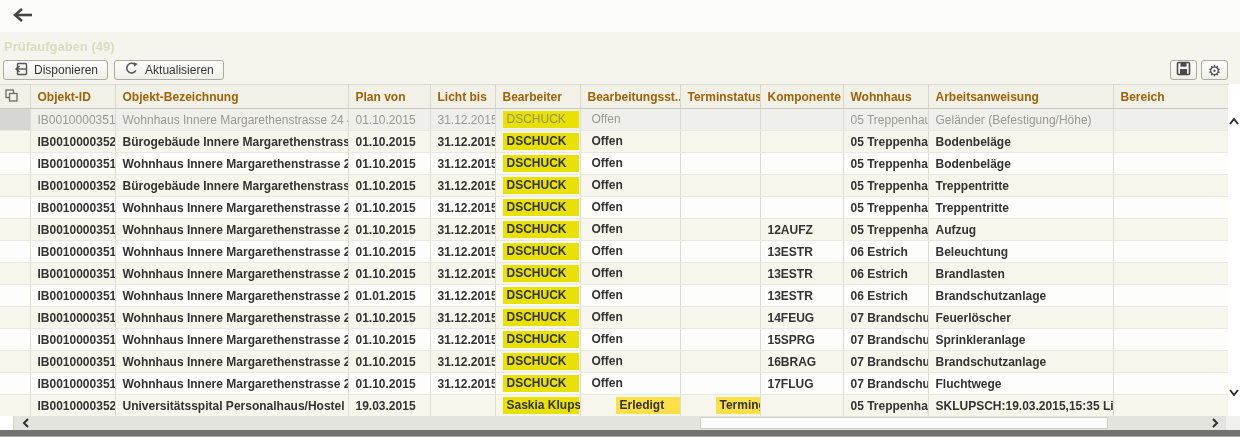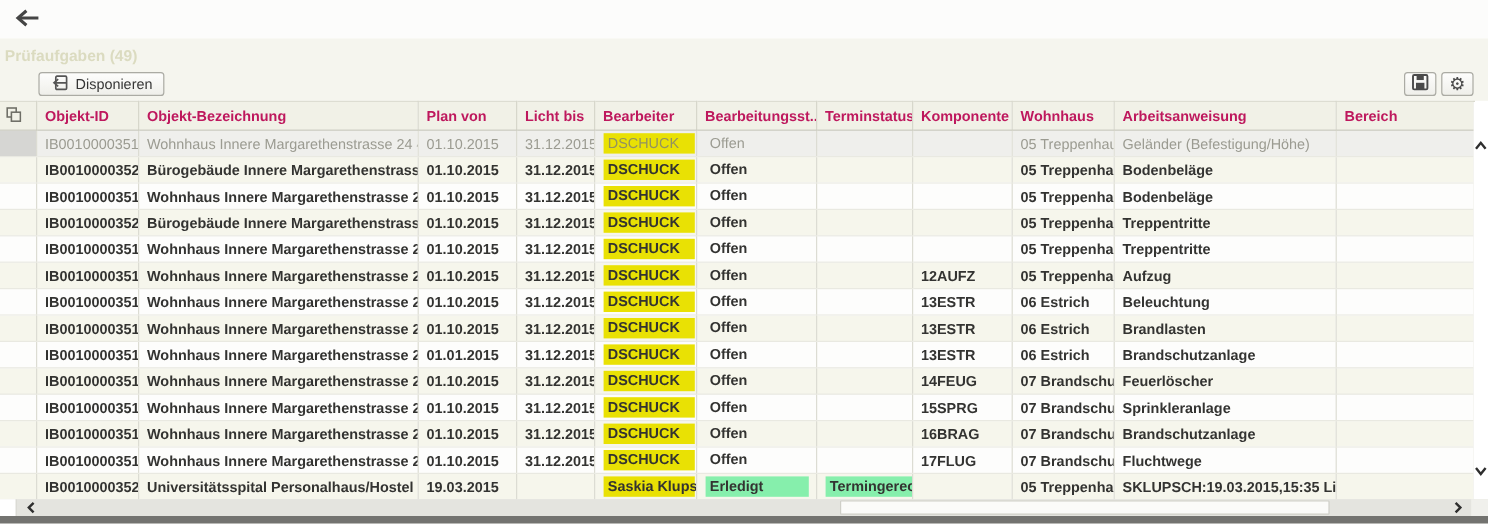--- a/index.html
+++ b/index.html
@@ -9,43 +9,43 @@
   
   .topbar { position:absolute; left:0; top:0; width:1240px; height:32px; background:#fcfcfb; border-bottom:1px solid #ececе6; }
   .back-btn { position:absolute; left:10px; top:7px; width:26px; height:18px; cursor:pointer; background:none; border:none; }
 
   
   .subheader { position:absolute; left:0; top:32px; width:1240px; height:52px; background:#f5f5ee; }
   .page-title { position:absolute; left:4px; top:7px; font-size:13px; font-weight:bold; color:#dbdbc0; }
   .toolbar { position:absolute; left:3px; bottom:4px; display:flex; gap:6px; }
   .tb-btn { display:flex; align-items:center; gap:6px; height:20px; padding:0 9px; font-size:12px; color:#353535;
             background:linear-gradient(#fdfdfc,#efefea); border:1px solid #ababa4; border-radius:3px; cursor:pointer;
-            font-family:"Liberation Sans", sans-serif;margin-left:29px; }
+            font-family:"Liberation Sans", sans-serif; }
   .right-btns { position:absolute; right:12px; bottom:4px; display:flex; gap:4px; }
   .icon-btn { width:27px; height:20px; display:flex; align-items:center; justify-content:center;
               background:linear-gradient(#fdfdfc,#efefea); border:1px solid #ababa4; border-radius:3px; cursor:pointer; }
   .gear-glyph { font-size:15px; color:#4a4a4a; line-height:1; }
 
   
   table { position:absolute; left:0; top:84px; width:1228px; border-collapse:collapse; table-layout:fixed; }
-  th { height:24px; background:#f1f1e7; font-size:12px; font-weight:bold; color:#be185d; text-align:left;
+  th { height:24px; background:#f1f1e7; font-size:12px; font-weight:bold; color:#a16207; text-align:left;
        padding:0 7px; border-right:1px solid #d7d7cb; border-bottom:1px solid #c9c9bd; border-top:1px solid #ddddd2;
        white-space:nowrap; overflow:hidden; cursor:pointer; }
   th.c-sel { padding:0 0 0 5px; }
   td { height:22px; font-size:12px; font-weight:bold; color:#333331; padding:0 7px;
        border-right:1px solid #dcdcd3; border-bottom:1px solid #e9e9e1; white-space:nowrap; overflow:hidden; }
   tbody tr:nth-child(odd)  { background:#fdfdfc; }
   tbody tr:nth-child(even) { background:#f6f6ec; }
   tbody tr.muted { background:#efefec; }
   tr.muted td { color:#9b9b91; font-weight:normal; }
   tr.muted td.c-sel { background:#d6d6d3; }
   .hl { display:inline-block; box-sizing:border-box; padding:1px 4px 2px; line-height:14px; }
   .hl:empty { background:transparent !important; padding:0; }
   .hl-yellow { background:#e9e104; width:76px; }
-  .hl-green  { background:#86efac; }
+  .hl-green  { background:#fde047;margin-left:28px; }
   .status-span { width:86px; }
   .termin-span { width:74px; }
   tr.muted .hl-yellow { color:#93935f; }
 
   
   .vscroll { position:absolute; left:1228px; top:85px; width:12px; height:331px; background:#fff; }
   .vs-up   { position:absolute; left:0; top:30px;  width:12px; height:16px; cursor:pointer; }
   .vs-down { position:absolute; left:0; top:300px; width:12px; height:16px; cursor:pointer; }
 
   
@@ -81,20 +81,29 @@
     <div class="toolbar">
       <button class="tb-btn">
         <span>
           <svg width="15" height="14" viewBox="0 0 15 14">
             <rect x="4.5" y="1.5" width="9" height="11" rx="1" fill="none" stroke="#555" stroke-width="1.4"></rect>
             <line x1="13" y1="7" x2="4" y2="7" stroke="#555" stroke-width="1.4"></line>
             <polyline points="6.5,4 3,7 6.5,10" fill="none" stroke="#555" stroke-width="1.4"></polyline>
           </svg>
         </span>
         <span>Disponieren</span>
+      </button>
+      <button class="tb-btn">
+        <span>
+          <svg width="15" height="15" viewBox="0 0 15 15">
+            <path d="M 11.9,9.2 A 4.8,4.8 0 1 1 11.2,4.0" fill="none" stroke="#555" stroke-width="1.5"></path>
+            <polygon points="9.6,1.2 13.8,2.9 10.3,5.6" fill="#555"></polygon>
+          </svg>
+        </span>
+        <span>Aktualisieren</span>
       </button>
     </div>
 
     <div class="right-btns">
       <button class="icon-btn">
         <span>
           <svg width="15" height="15" viewBox="0 0 15 15">
             <rect x="1.5" y="1.5" width="12" height="12" rx="1" fill="none" stroke="#4a4a4a" stroke-width="1.6"></rect>
             <rect x="4.5" y="1.5" width="6" height="4.2" fill="#4a4a4a"></rect>
             <rect x="4" y="8" width="7" height="5.5" fill="#4a4a4a"></rect>

